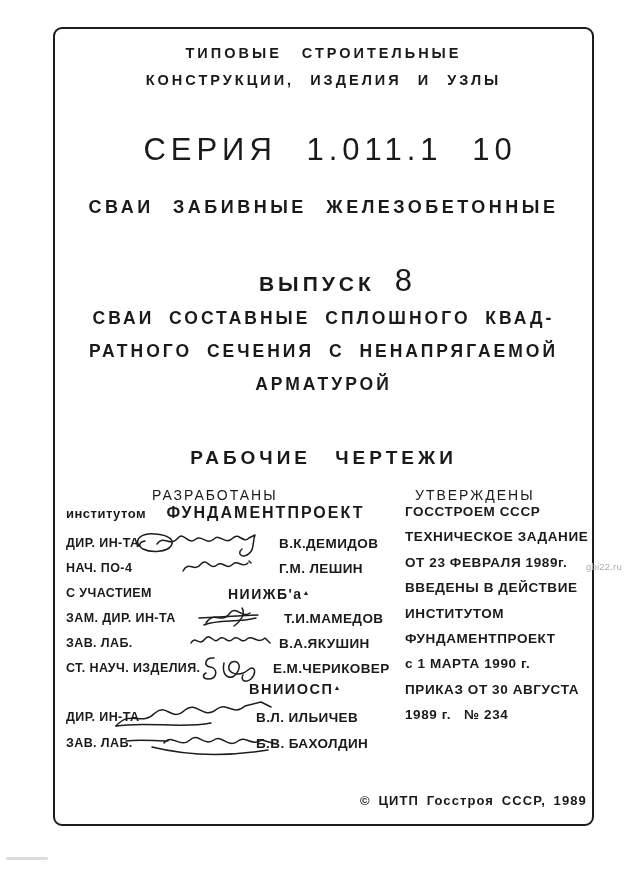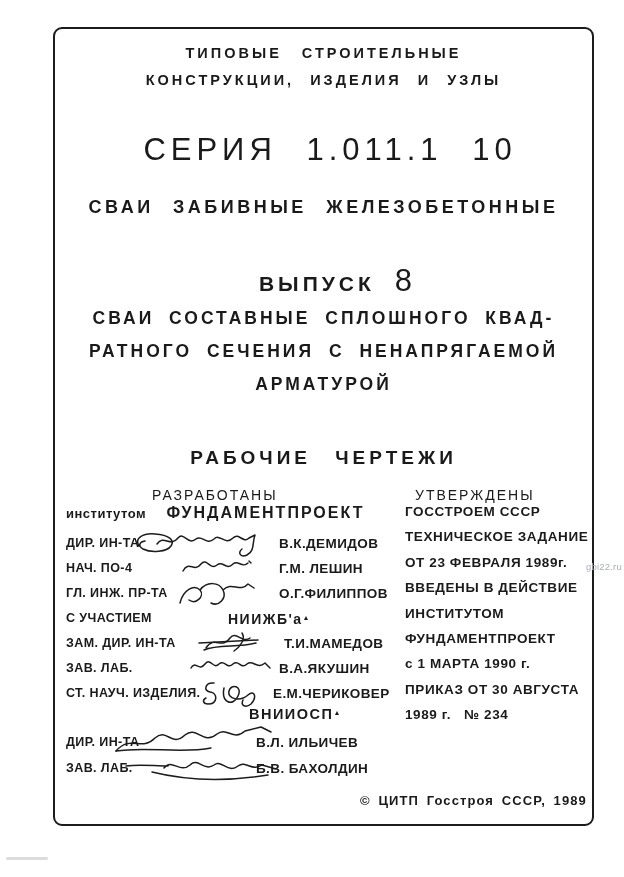--- a/index.html
+++ b/index.html
@@ -99,27 +99,20 @@
 
       <div class="crow">
         <span class="lab">НАЧ. ПО-4</span>
         <svg class="sig" style="left:112px;" width="76" height="26" viewBox="0 0 76 26">
           <path d="M5,17 C11,6 16,19 23,10 C29,3 32,17 39,11 C45,6 48,17 55,10 C60,5 64,15 70,9"></path>
           <path d="M71,7 L73,9"></path>
         </svg>
         <span class="nm" style="left:213px;">Г.М. ЛЕШИН</span>
       </div>
 
-      <div class="crow">
-        <span class="lab">ГЛ. ИНЖ. ПР-ТА</span>
-        <svg class="sig" style="left:108px;" width="84" height="30" viewBox="0 0 84 30">
-          <path d="M6,24 C9,11 20,5 26,11 C31,17 22,26 15,21 M26,11 C33,2 45,3 49,11 C53,19 45,28 37,24 M49,11 C58,2 66,14 74,5 L80,9"></path>
-        </svg>
-        <span class="nm" style="left:213px;">О.Г.ФИЛИППОВ</span>
-      </div>
 
       <div class="crow part">
         <span class="lab">С УЧАСТИЕМ</span>
         <span class="nm val" style="left:120px;"><span>НИИЖБ'а</span><span class="marker">▲</span></span>
       </div>
 
       <div class="crow">
         <span class="lab">ЗАМ. ДИР. ИН-ТА</span>
         <svg class="sig" style="left:130px;" width="68" height="28" viewBox="0 0 68 28">
           <path d="M10,19 C18,6 26,21 34,9 C40,1 46,15 54,9"></path>

